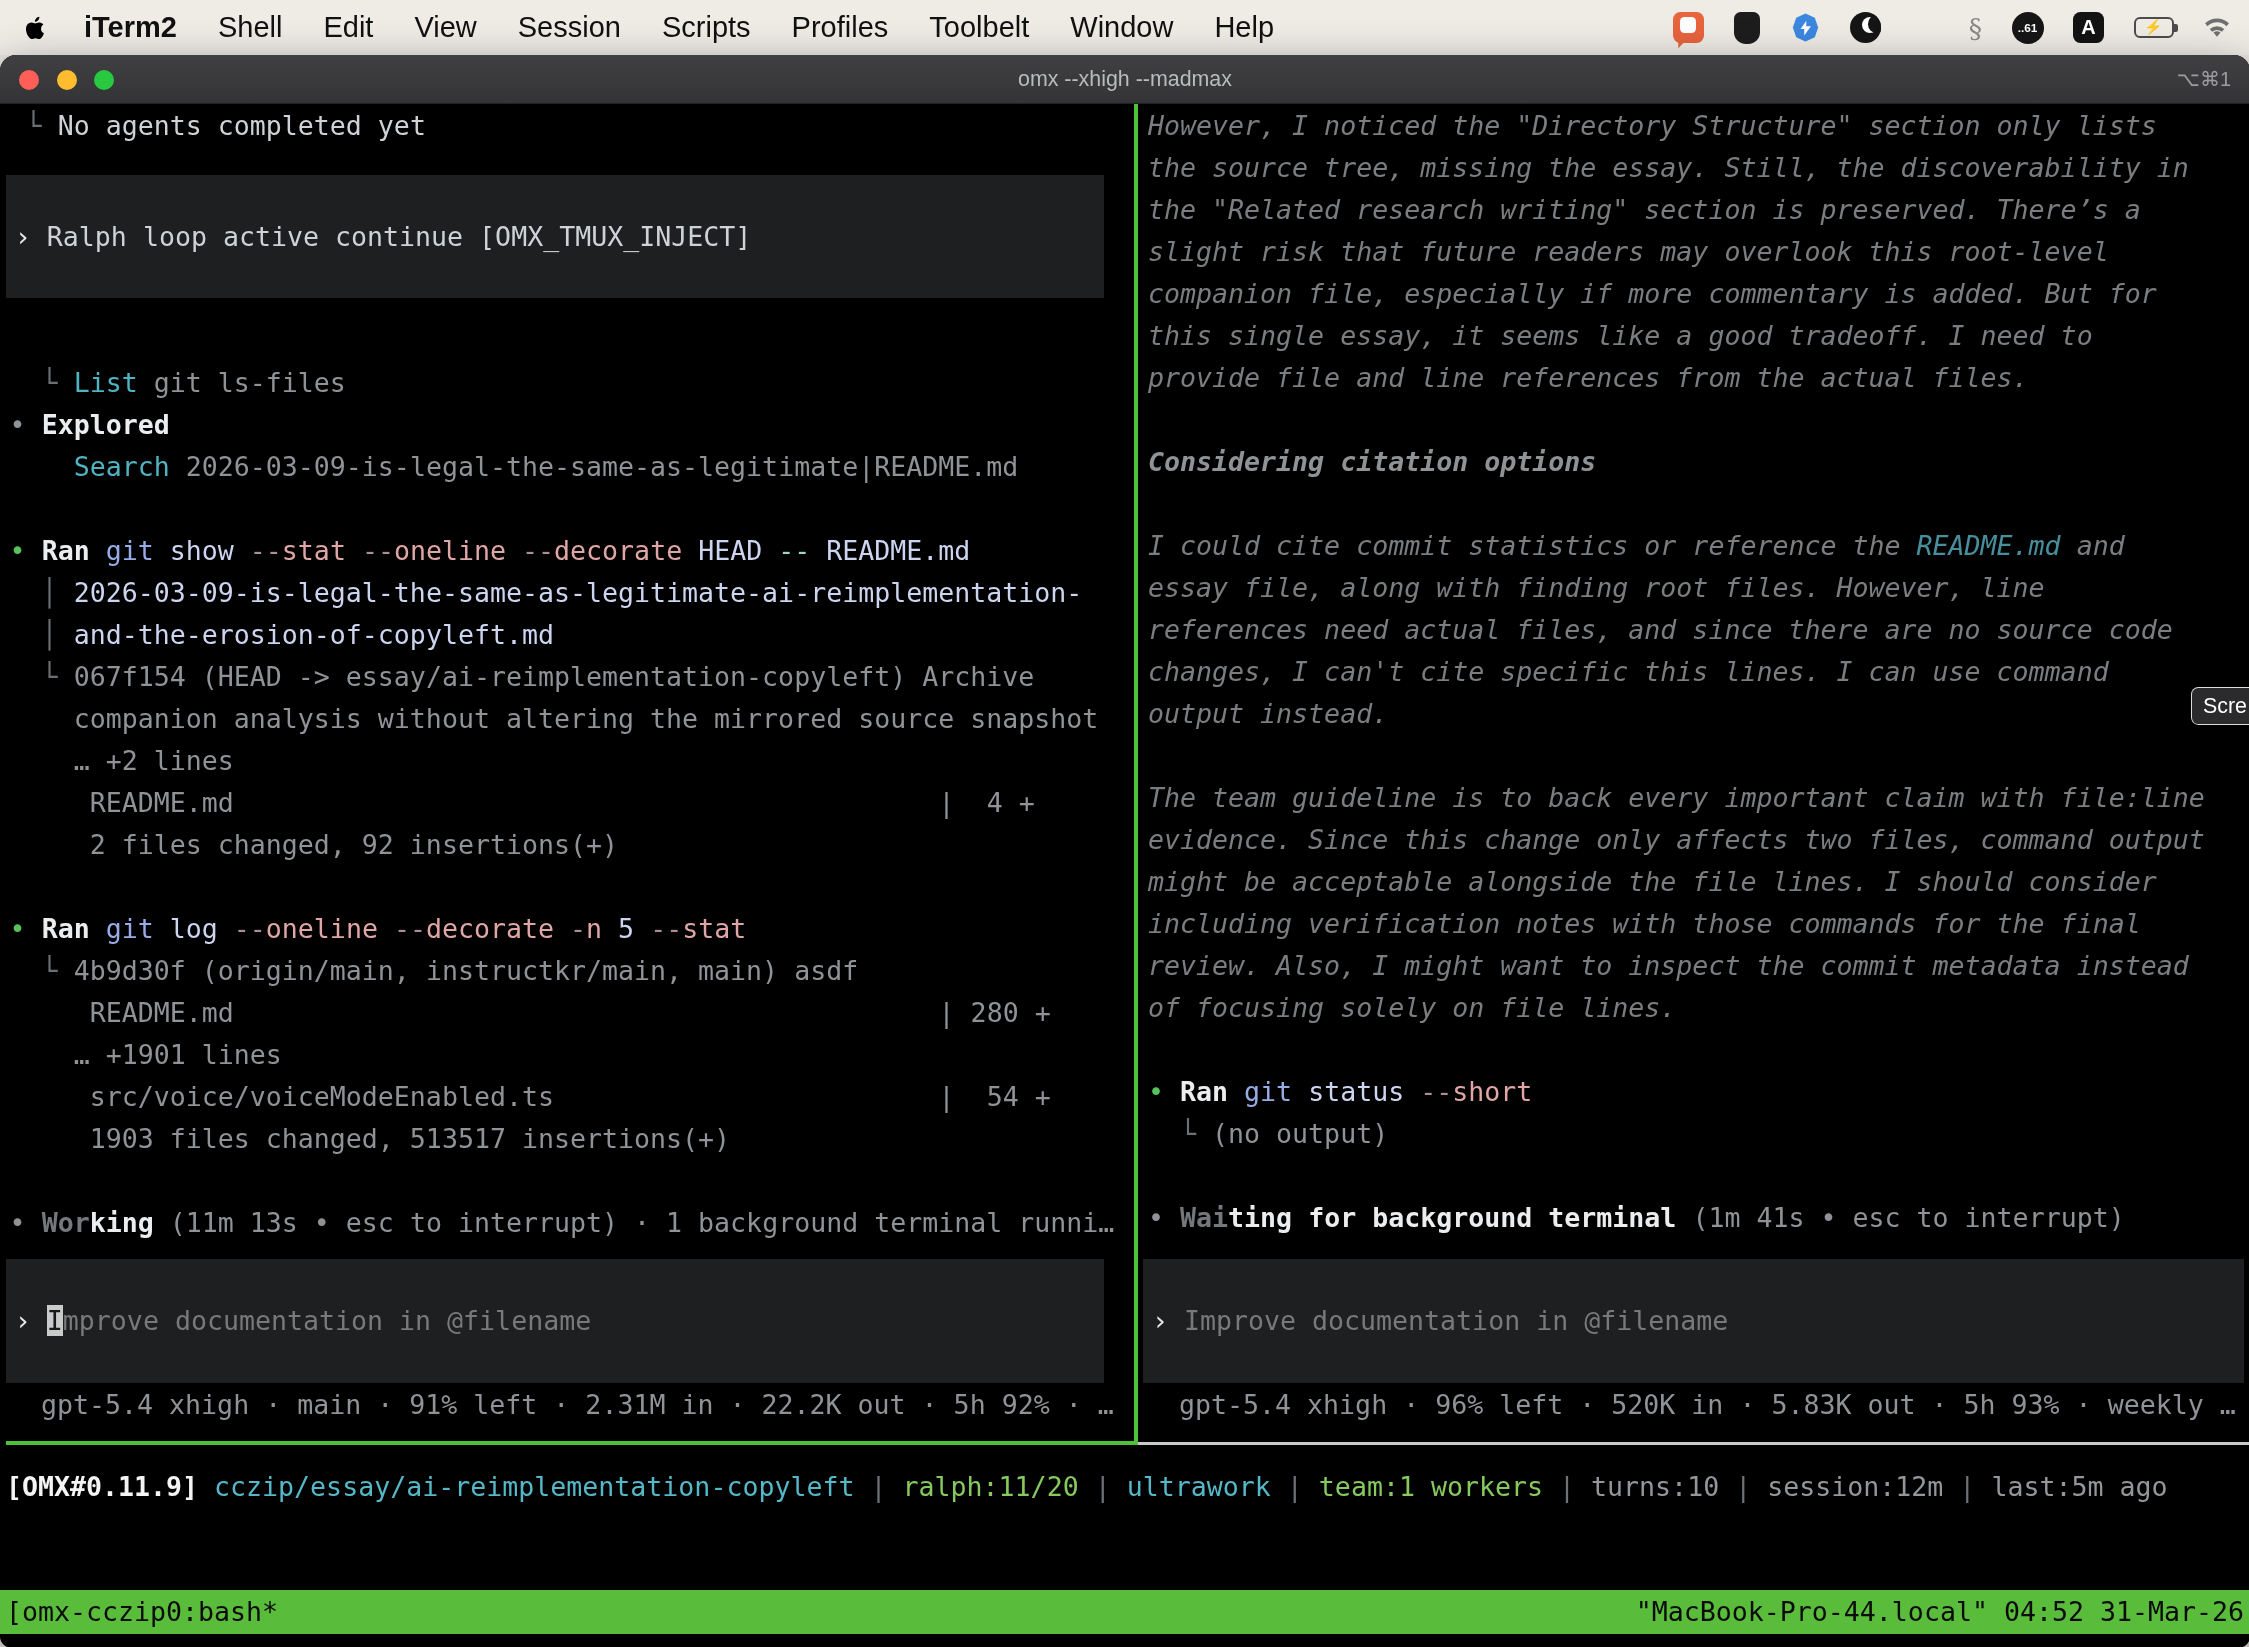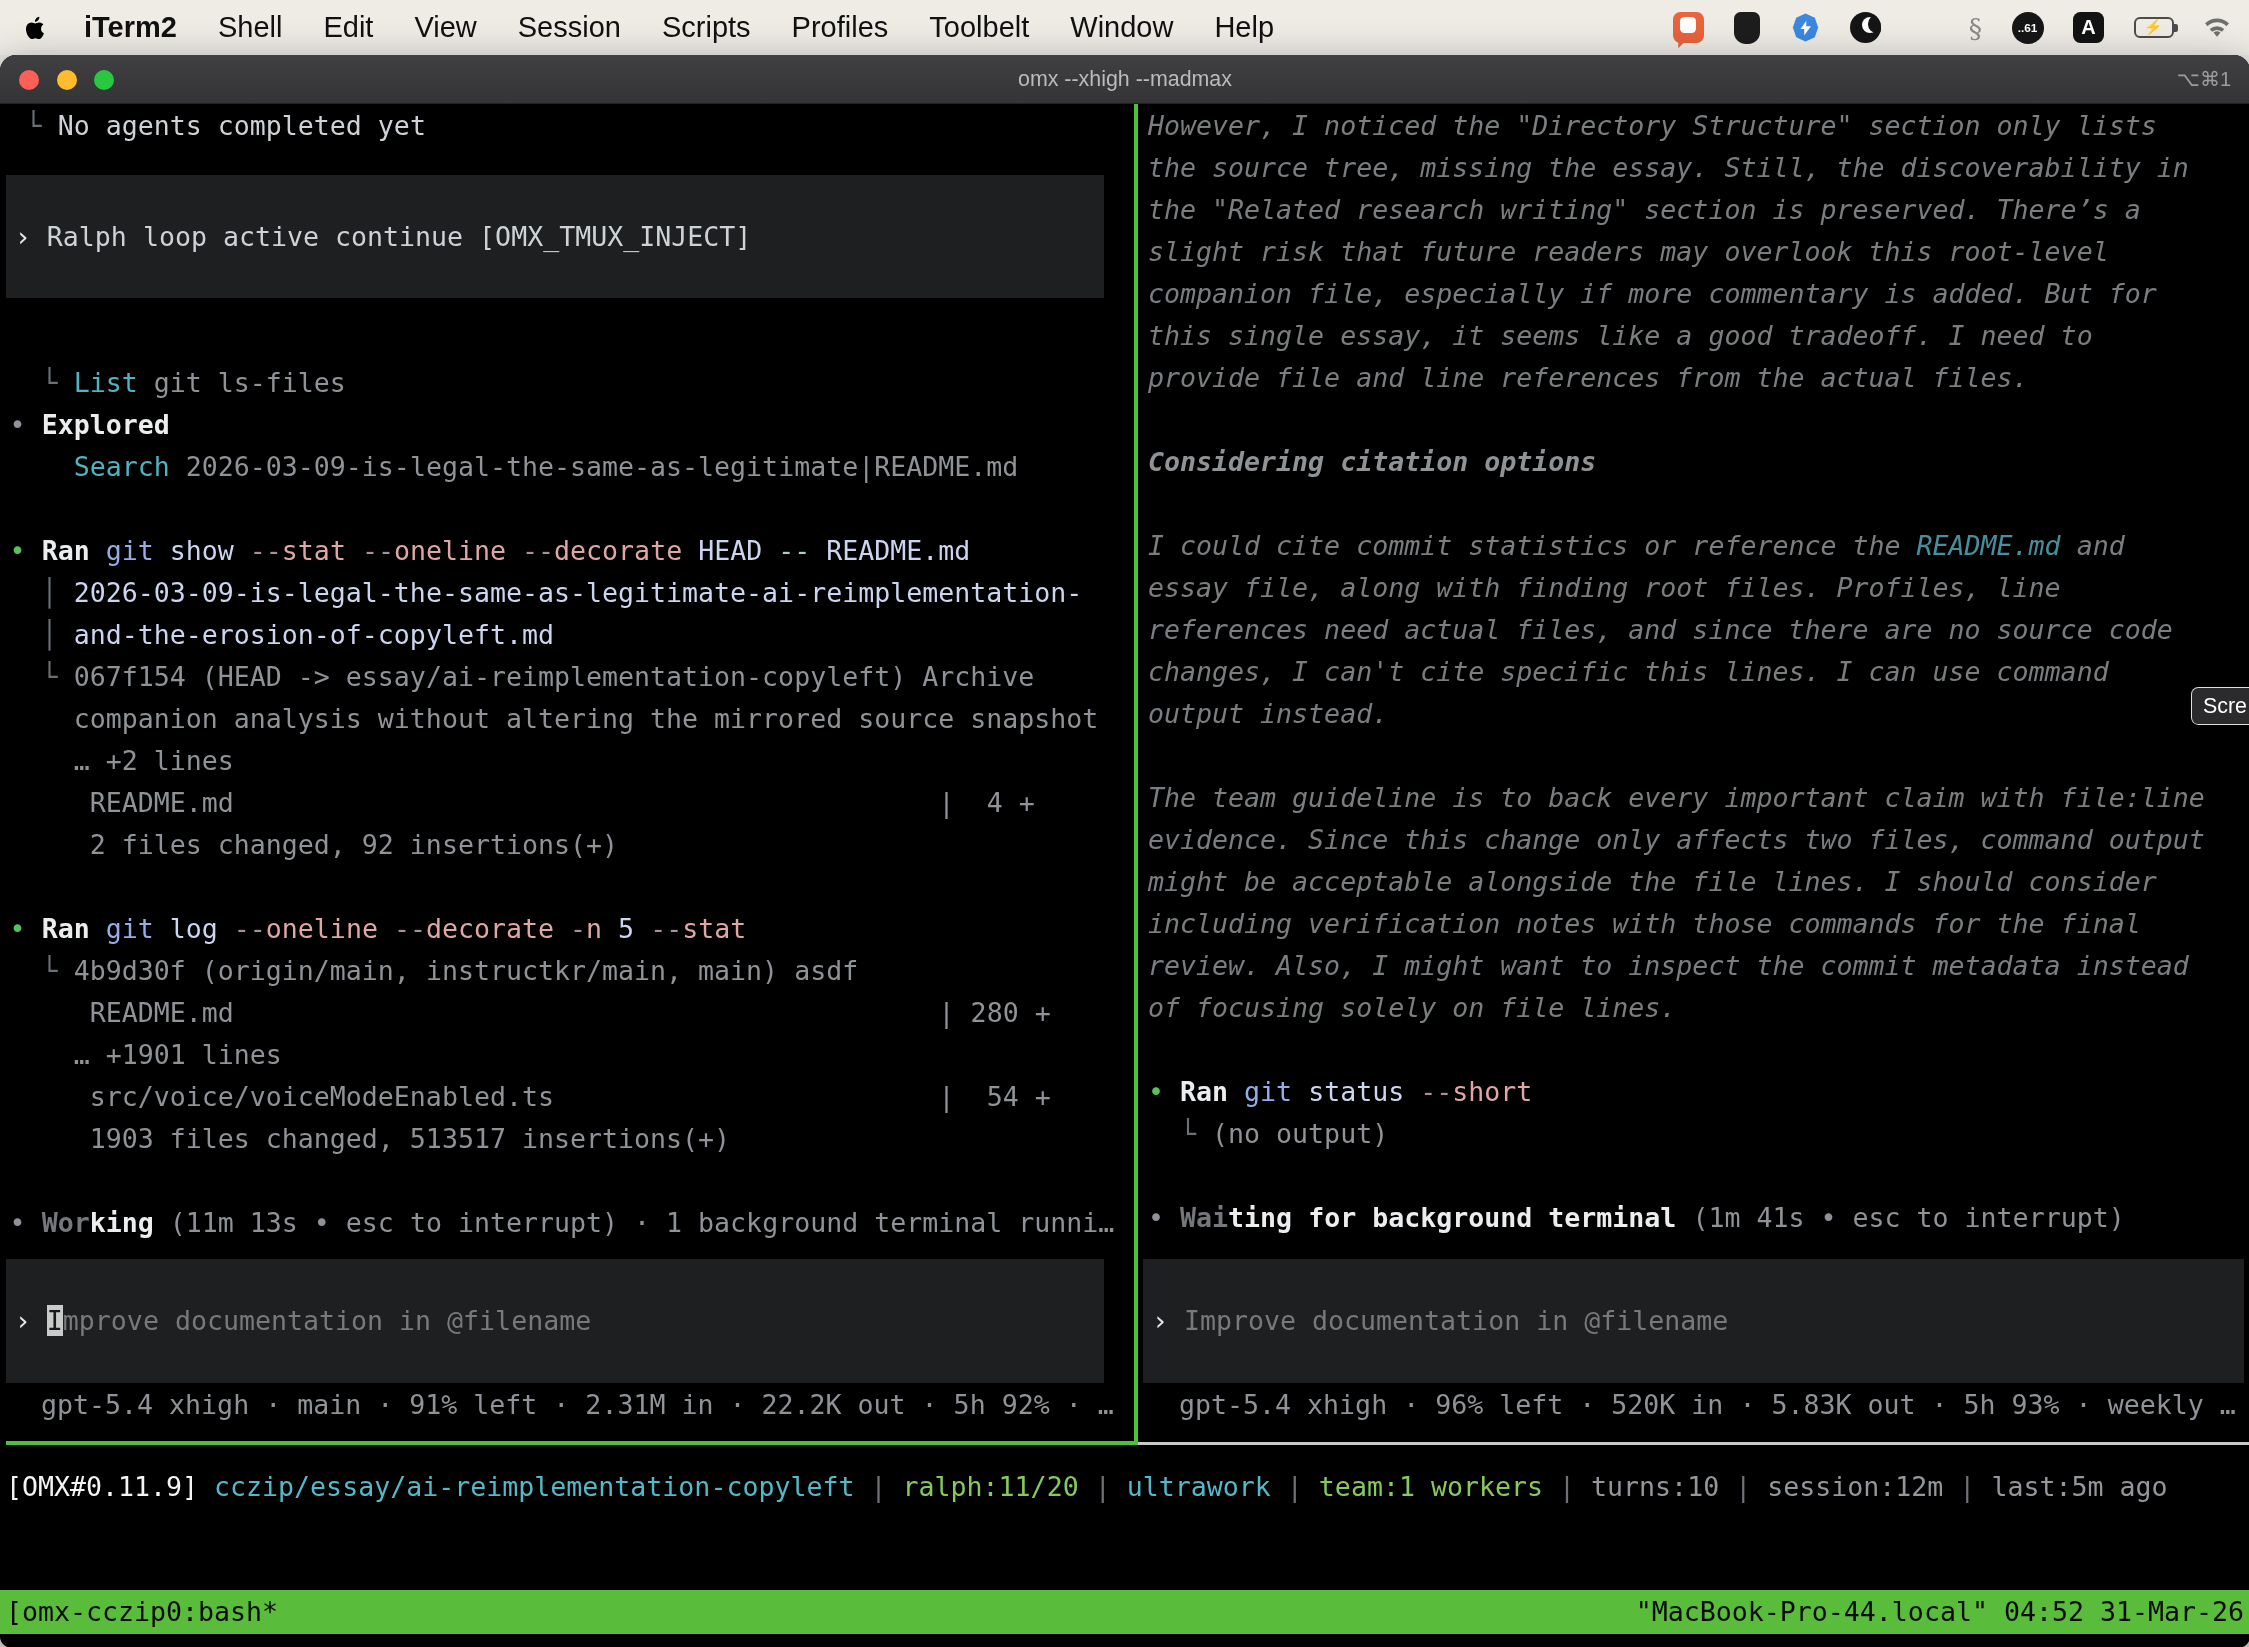--- a/index.html
+++ b/index.html
@@ -78,21 +78,21 @@
   .sg-fl{color:var(--flag_pink)}
   .sg-mg{color:var(--mint)}
   .sg-gb{color:var(--bullet_green)}
   .sg-it{color:var(--italic_gray);font-style:italic}
   .sg-ith{color:#909396;font-style:italic;font-weight:bold}
   .sg-itt{color:var(--teal);font-style:italic}
   .sg-pw{color:#e4e6e8}
   .sg-ph{color:#77797b}
   .sg-cur{background:#c9cbcb;color:#17181a}
   .sg-at58{position:absolute;left:929px;color:var(--text_gray)}
-  .sg-ow{color:#f4f4f4;font-weight:normal}
+  .sg-ow{color:#f4f4f4;font-weight:bold}
   .sg-oc{color:var(--omx_cyan)}
   .sg-og{color:var(--omx_green)}
   .sg-od{color:#93979b}
   .sg-osep{color:#6e7276}
 
   .block{position:absolute}
   .left-top{left:9.6px;top:50px}
   .ralph-box{left:5.9px;top:120px;width:1098px;height:123px;background:var(--box_bg);
     display:flex;flex-direction:column;justify-content:center;padding-left:8.9px}
   .left-body{left:9.6px;top:307px}
@@ -243,21 +243,21 @@
         <div class="trow"><span class="sg-it">the source tree, missing the essay. Still, the discoverability in</span></div>
         <div class="trow"><span class="sg-it">the "Related research writing" section is preserved. There’s a</span></div>
         <div class="trow"><span class="sg-it">slight risk that future readers may overlook this root-level</span></div>
         <div class="trow"><span class="sg-it">companion file, especially if more commentary is added. But for</span></div>
         <div class="trow"><span class="sg-it">this single essay, it seems like a good tradeoff. I need to</span></div>
         <div class="trow"><span class="sg-it">provide file and line references from the actual files.</span></div>
         <div class="trow">&nbsp;</div>
         <div class="trow"><span class="sg-ith">Considering citation options</span></div>
         <div class="trow">&nbsp;</div>
         <div class="trow"><span class="sg-it">I could cite commit statistics or reference the </span><span class="sg-itt">README.md</span><span class="sg-it"> and</span></div>
-        <div class="trow"><span class="sg-it">essay file, along with finding root files. Profiles, line</span></div>
+        <div class="trow"><span class="sg-it">essay file, along with finding root files. However, line</span></div>
         <div class="trow"><span class="sg-it">references need actual files, and since there are no source code</span></div>
         <div class="trow"><span class="sg-it">changes, I can't cite specific this lines. I can use command</span></div>
         <div class="trow"><span class="sg-it">output instead.</span></div>
         <div class="trow">&nbsp;</div>
         <div class="trow"><span class="sg-it">The team guideline is to back every important claim with file:line</span></div>
         <div class="trow"><span class="sg-it">evidence. Since this change only affects two files, command output</span></div>
         <div class="trow"><span class="sg-it">might be acceptable alongside the file lines. I should consider</span></div>
         <div class="trow"><span class="sg-it">including verification notes with those commands for the final</span></div>
         <div class="trow"><span class="sg-it">review. Also, I might want to inspect the commit metadata instead</span></div>
         <div class="trow"><span class="sg-it">of focusing solely on file lines.</span></div>

